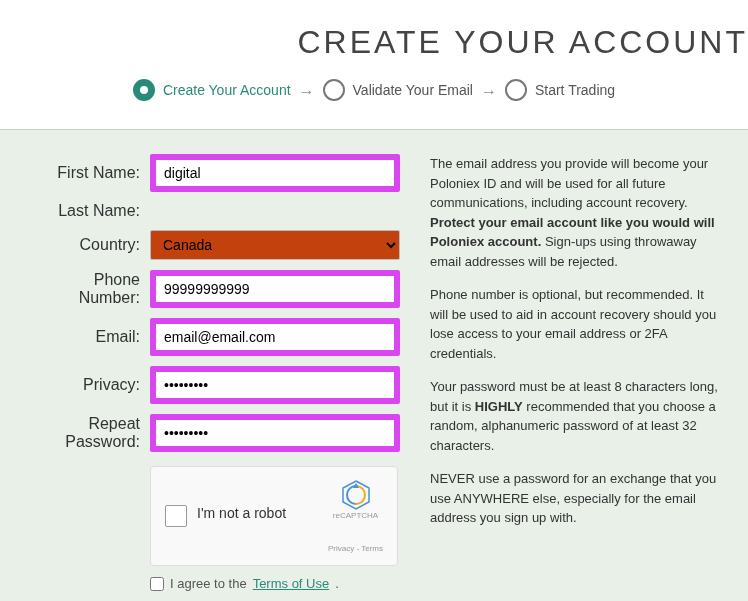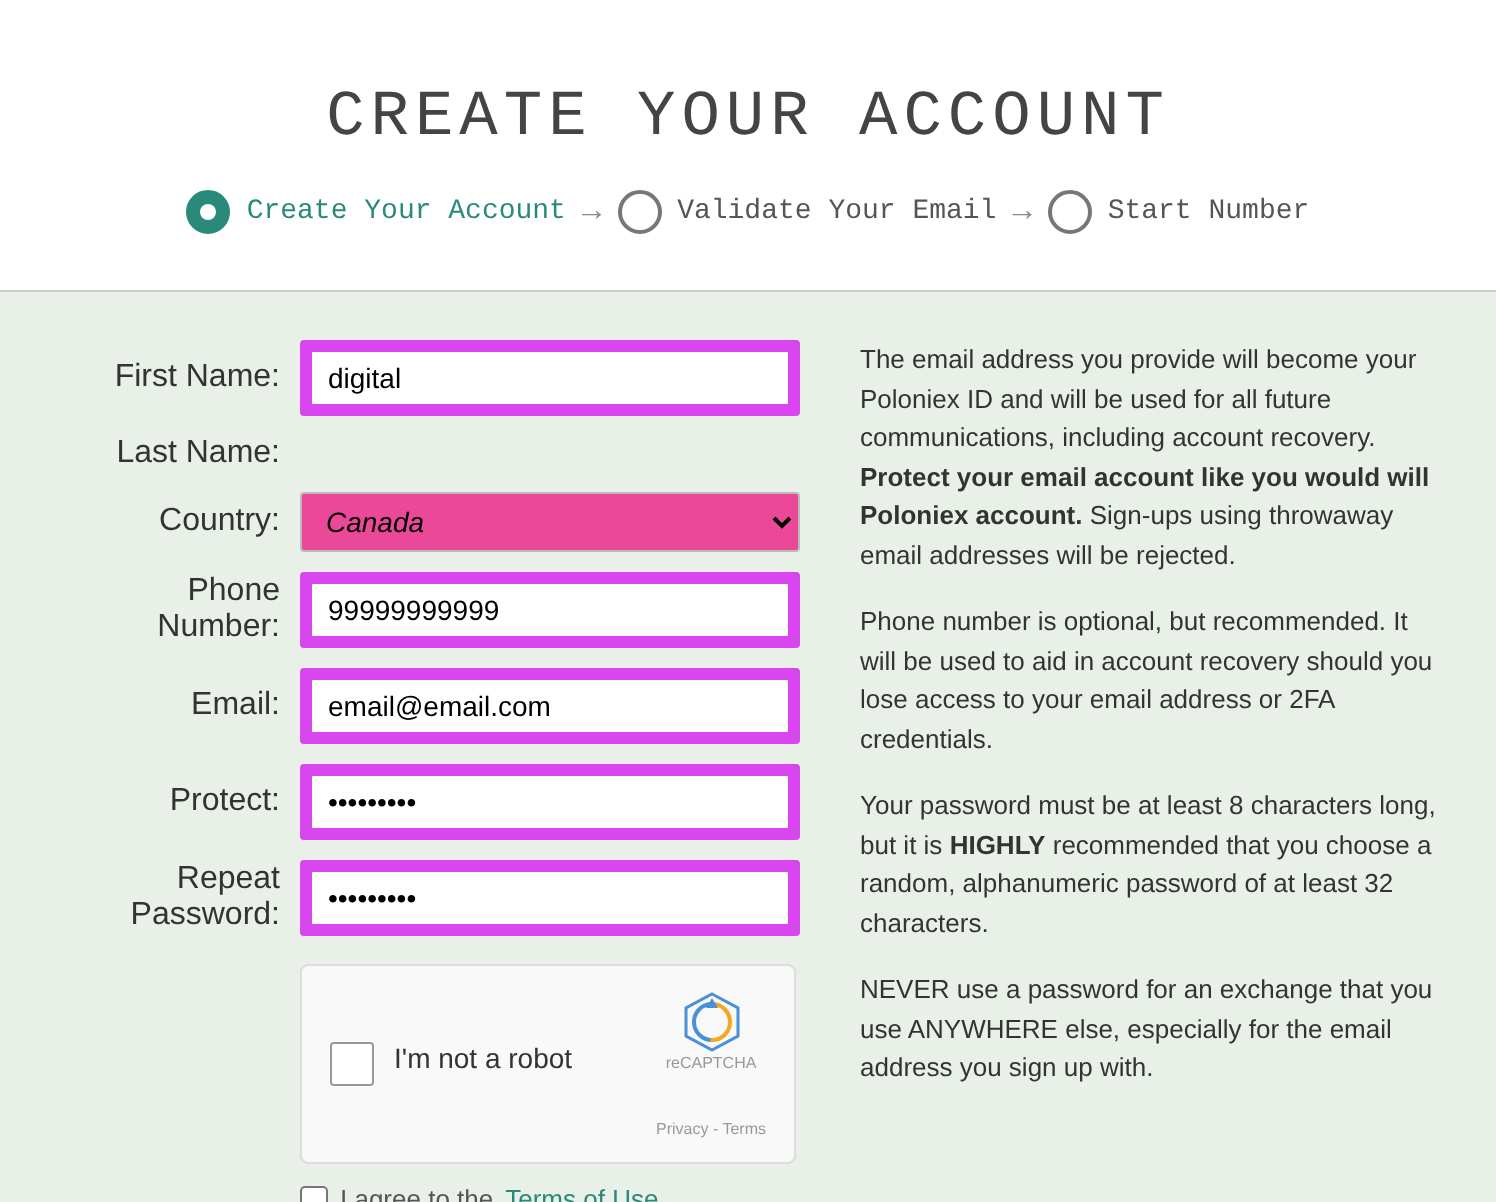--- a/index.html
+++ b/index.html
@@ -4,24 +4,23 @@
   <style>
     * { box-sizing: border-box; margin: 0; padding: 0; }
     body {
       font-family: Arial, sans-serif;
       background: #fff;
       color: #333;
       font-size: 14px;
     }
 
     .header-section {
-      text-align: center;
-      padding: 40px 0 16px;
-      background: #fff;
-      font-family: Liberation Mono, monospace;
+      text-align: right;
+      padding: 24px 0 16px;
+      background: #fff;
     }
 
     .page-title {
       font-size: 32px;
       font-weight: 300;
       letter-spacing: 3px;
       color: #444;
       margin-bottom: 18px;
     }
 
@@ -115,24 +114,23 @@
       background: #fff;
       outline: none;
     }
 
     .form-select {
       flex: 1;
       padding: 5px 8px;
       border: 1px solid #bbb;
       border-radius: 2px;
       font-size: 14px;
-      background: #ec4899;
+      background: #c2410c;
       outline: none;
       appearance: auto;
-      font-style: italic;
     }
 
     .captcha-wrapper {
       margin: 14px 0 10px 120px;
       border: 1px solid #ddd;
       border-radius: 4px;
       background: #f9f9f9;
       padding: 12px 14px;
       display: flex;
       align-items: center;
@@ -237,21 +235,21 @@
 <div class="header-section">
   <h1 class="page-title">CREATE YOUR ACCOUNT</h1>
   <div class="steps-bar">
     <div class="step-circle active"></div>
     <span class="step-label active">Create Your Account</span>
     <span class="step-arrow">→</span>
     <div class="step-circle"></div>
     <span class="step-label">Validate Your Email</span>
     <span class="step-arrow">→</span>
     <div class="step-circle"></div>
-    <span class="step-label">Start Number</span>
+    <span class="step-label">Start Trading</span>
   </div>
 </div>
 <hr class="divider">
 
 <div class="main-content">
   <div class="form-section">
 
     <div class="form-row">
       <label class="form-label">First Name:</label>
       <input class="form-input" type="text" value="digital" style="">
@@ -274,21 +272,21 @@
       <label class="form-label">Phone Number:</label>
       <input class="form-input" type="text" value="99999999999" style="">
     </div>
 
     <div class="form-row">
       <label class="form-label">Email:</label>
       <input class="form-input" type="email" value="email@email.com" style="">
     </div>
 
     <div class="form-row">
-      <label class="form-label">Protect:</label>
+      <label class="form-label">Privacy:</label>
       <input class="form-input" type="password" value="password1" style="">
     </div>
 
     <div class="form-row">
       <label class="form-label">Repeat Password:</label>
       <input class="form-input" type="password" value="password1" style="">
     </div>
 
     <div class="captcha-wrapper">
       <div class="captcha-left">

